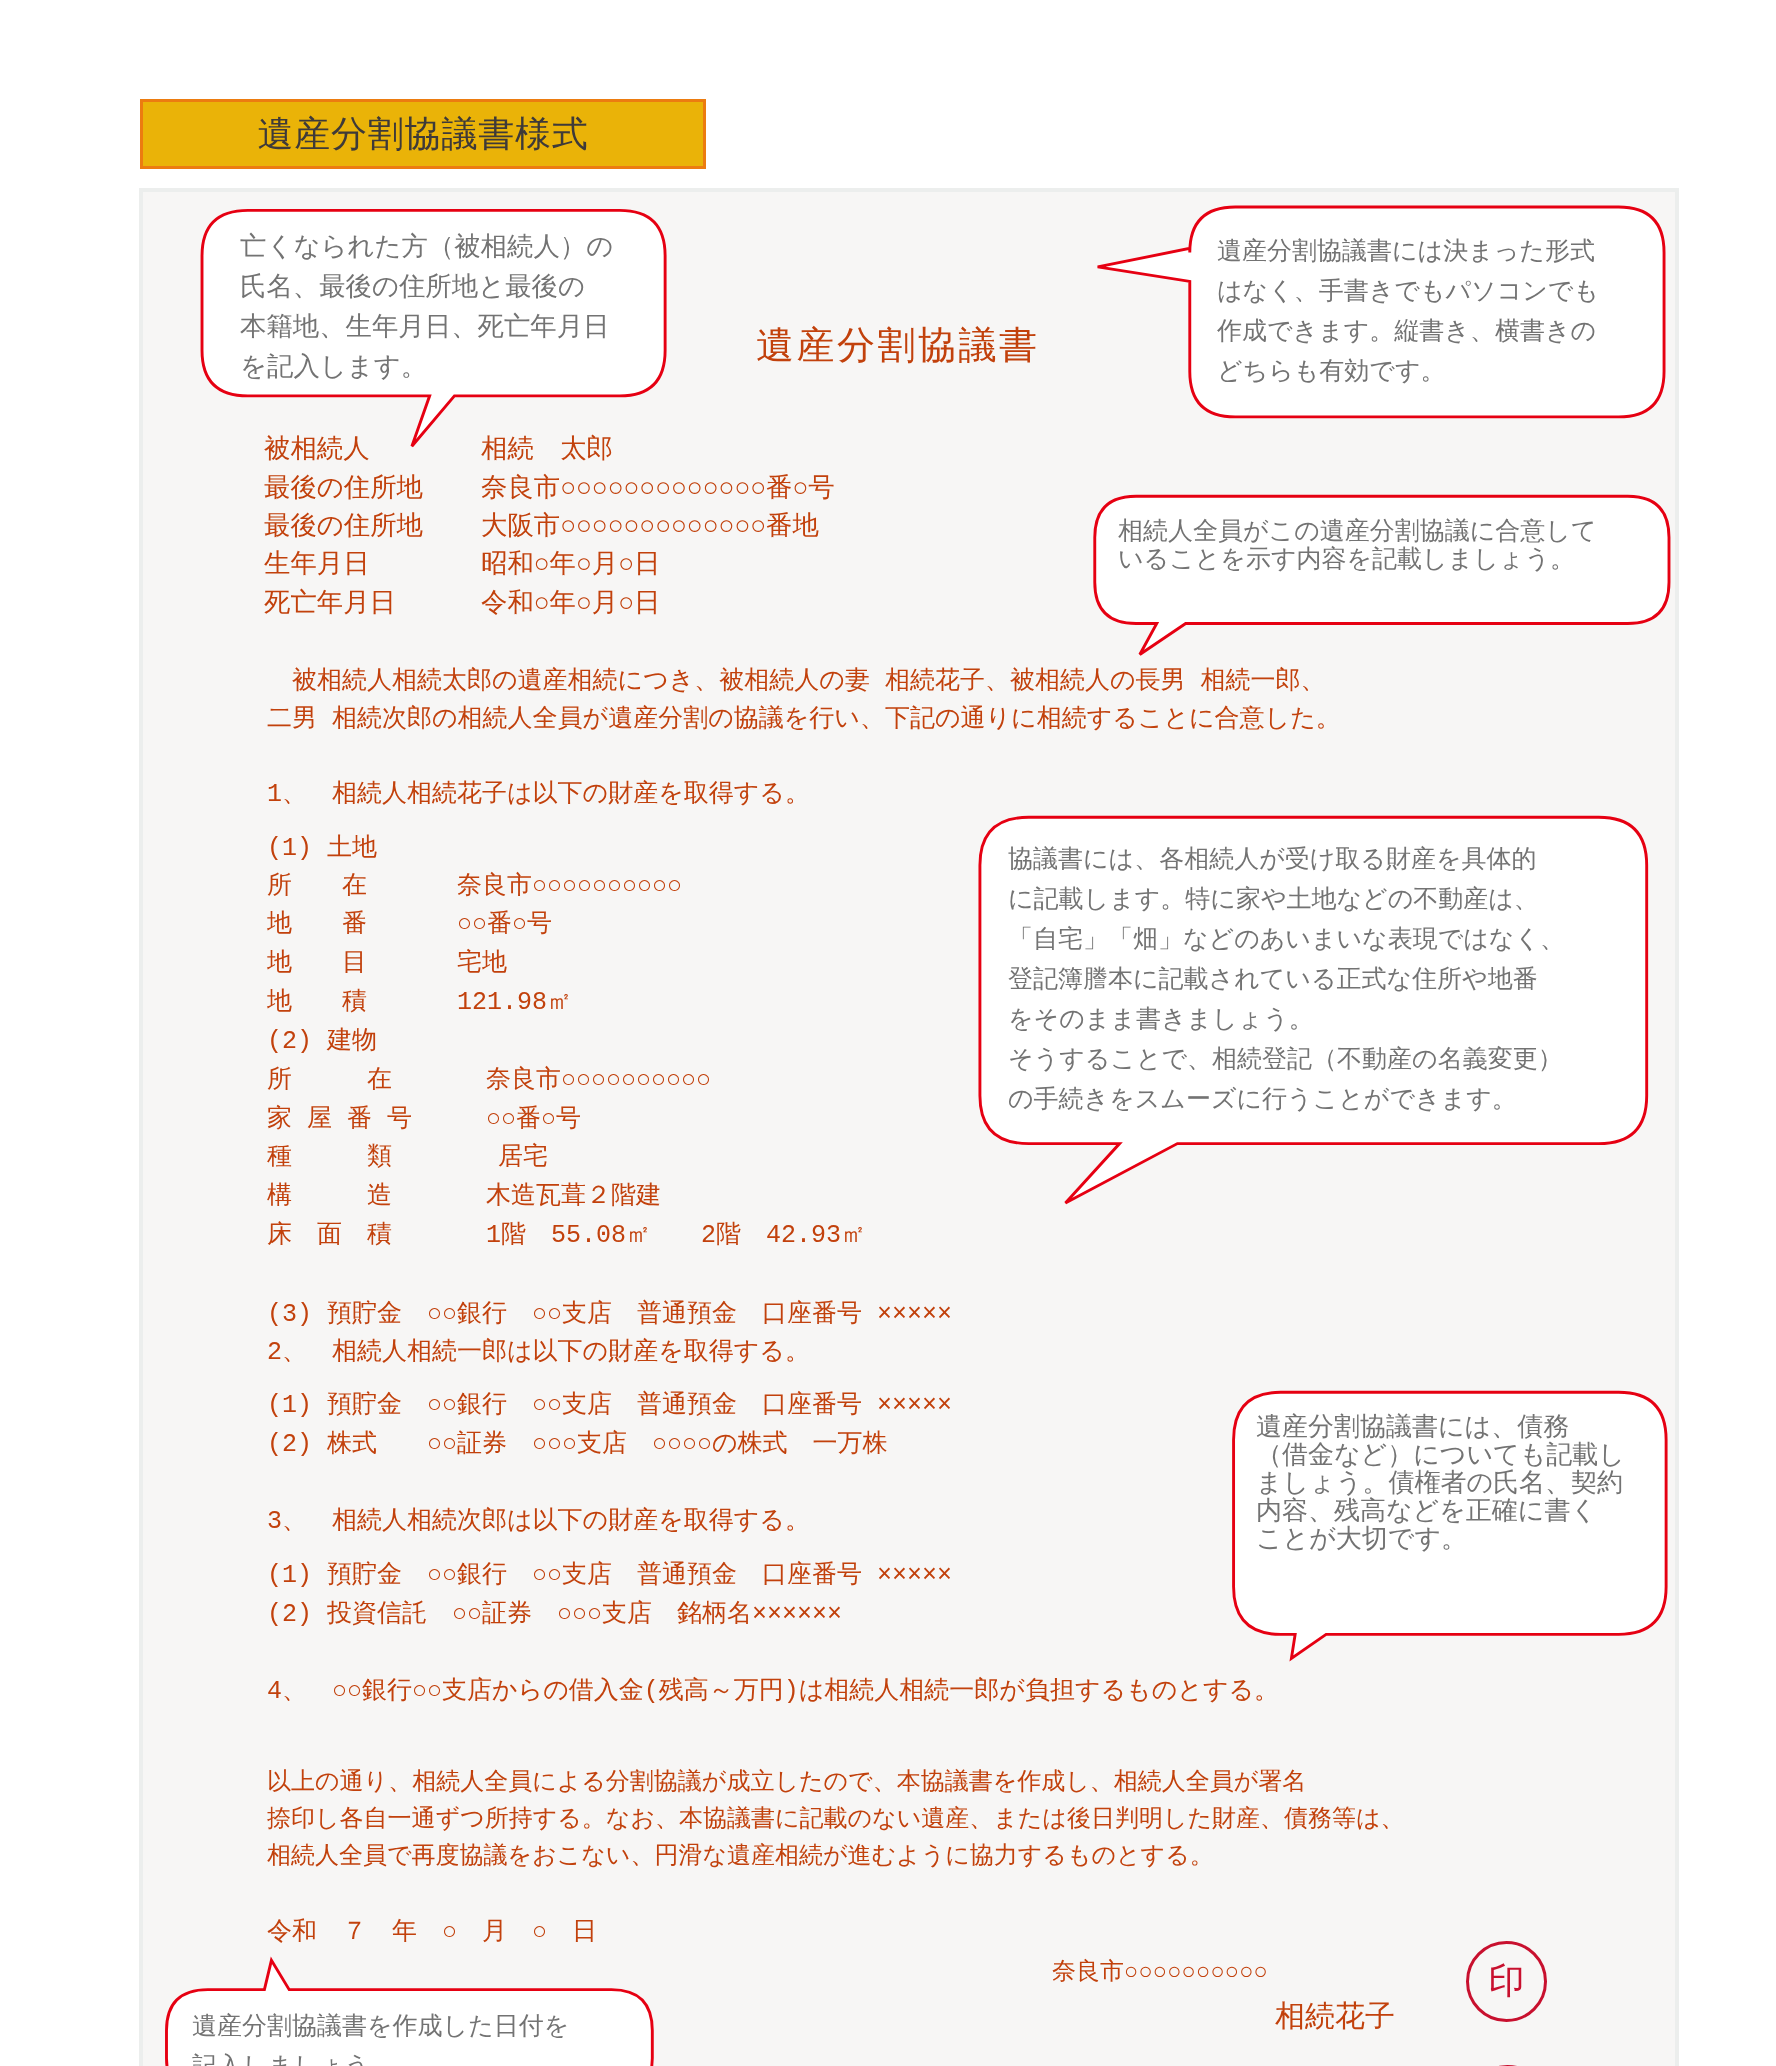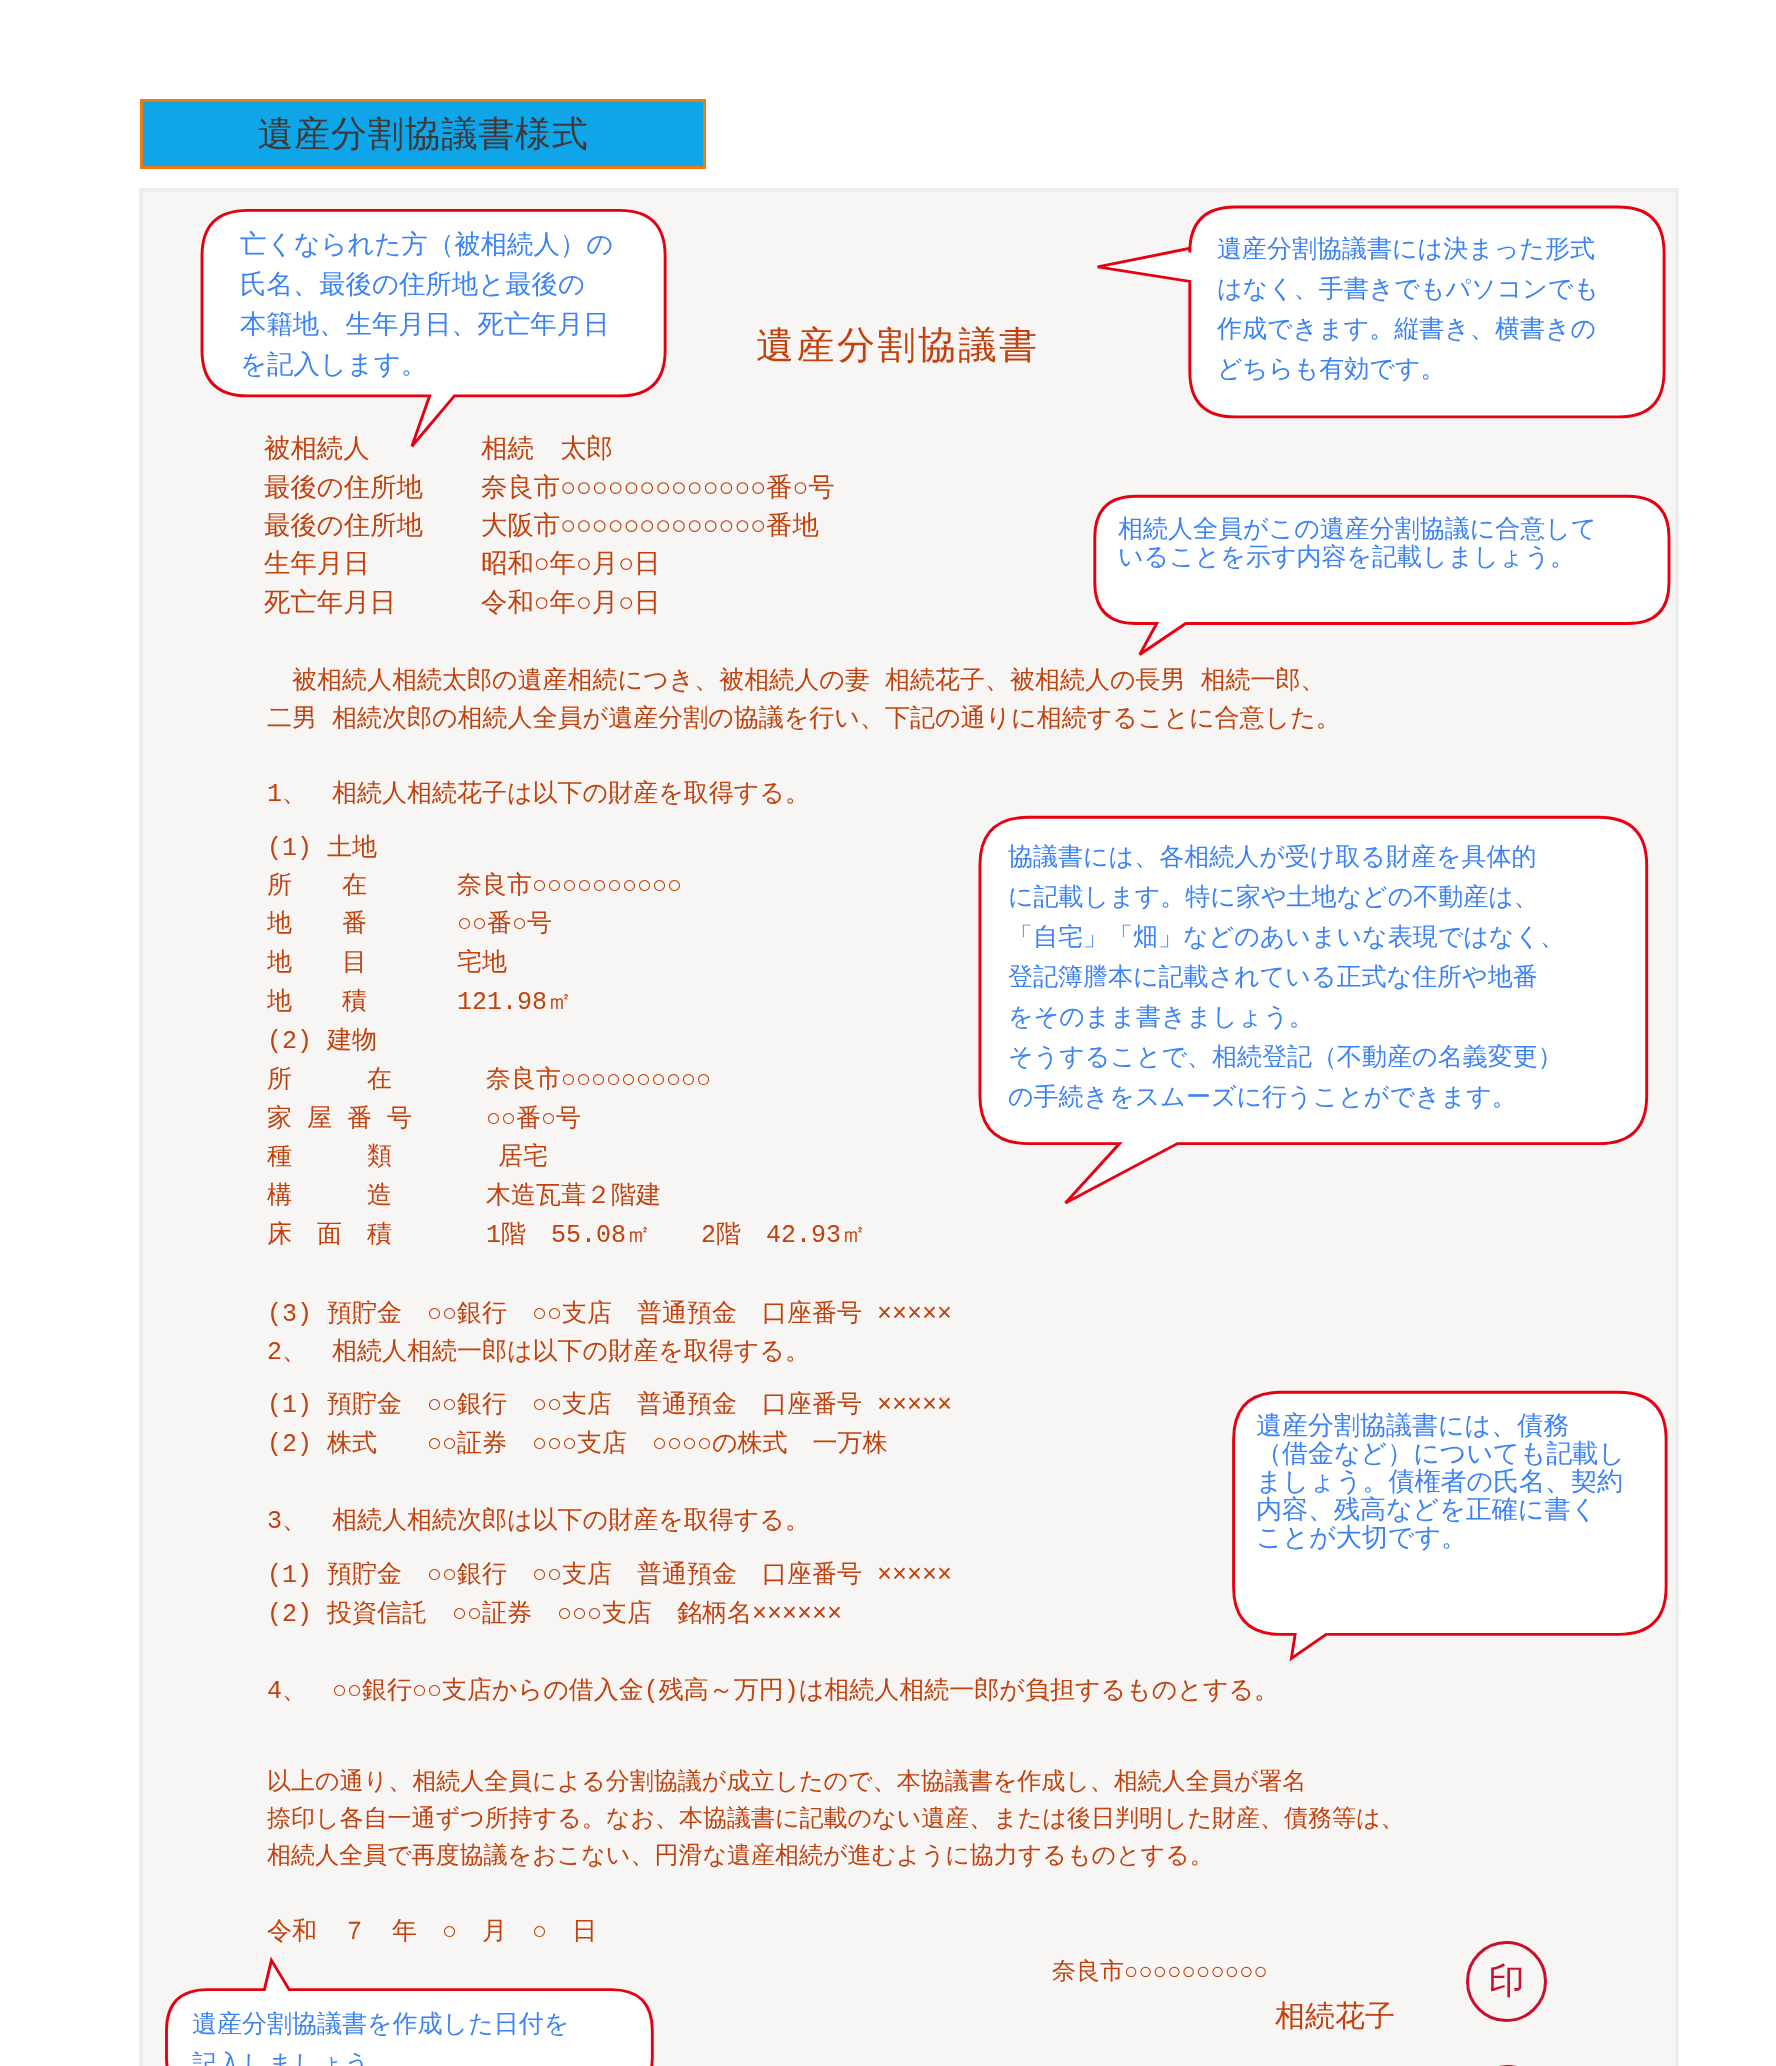--- a/index.html
+++ b/index.html
@@ -1,33 +1,33 @@
 <!DOCTYPE html>
 <html style="font-size:6.6px"><head>
 <meta charset="utf-8">
 <style>
   html, body { margin:0; padding:0; background:#ffffff; }
   body { width:1776px; height:2509px; position:relative; overflow:hidden; }
   .abs { position:absolute; }
   .title-box {
     left:140px; top:99px; width:566px; height:70px; box-sizing:border-box;
-    background:#0ea5e9; border:3.3px solid #ec7c10;
+    background:#eab308; border:3.3px solid #ec7c10;
     font-family:"DejaVu Sans", sans-serif; color:#3e3a39; font-size:36px;
     display:flex; align-items:center; justify-content:center; letter-spacing:0.8px;
   }
   .panel {
     left:139px; top:188px; width:1540px; height:2167px; box-sizing:border-box;
     background:#f7f6f5; border:4.1px solid #eceeed;
   }
   .doc { font-family:Liberation Mono, monospace; color:#c2410c; white-space:pre; }
   .doc-title { font-size:38px; letter-spacing:2.5px; }
   .row { font-size:26.4px; line-height:1; }
   .callout-svg { position:absolute; left:0; top:0; width:1776px; height:2509px; pointer-events:none; }
   .callout-text {
-    position:absolute; font-family:Liberation Mono, monospace; color:#3b82f6;
+    position:absolute; font-family:Liberation Serif, serif; color:#737373;
     font-size:26px; line-height:39px; white-space:pre;
   }
   .seal {
     position:absolute; width:81px; height:81px; border:3.3px solid #c8102e; border-radius:50%;
     box-sizing:border-box; color:#c8102e; font-family:"DejaVu Serif", serif; font-size:36px;
     display:flex; align-items:center; justify-content:center;
   }
 </style>
 </head>
 <body>

